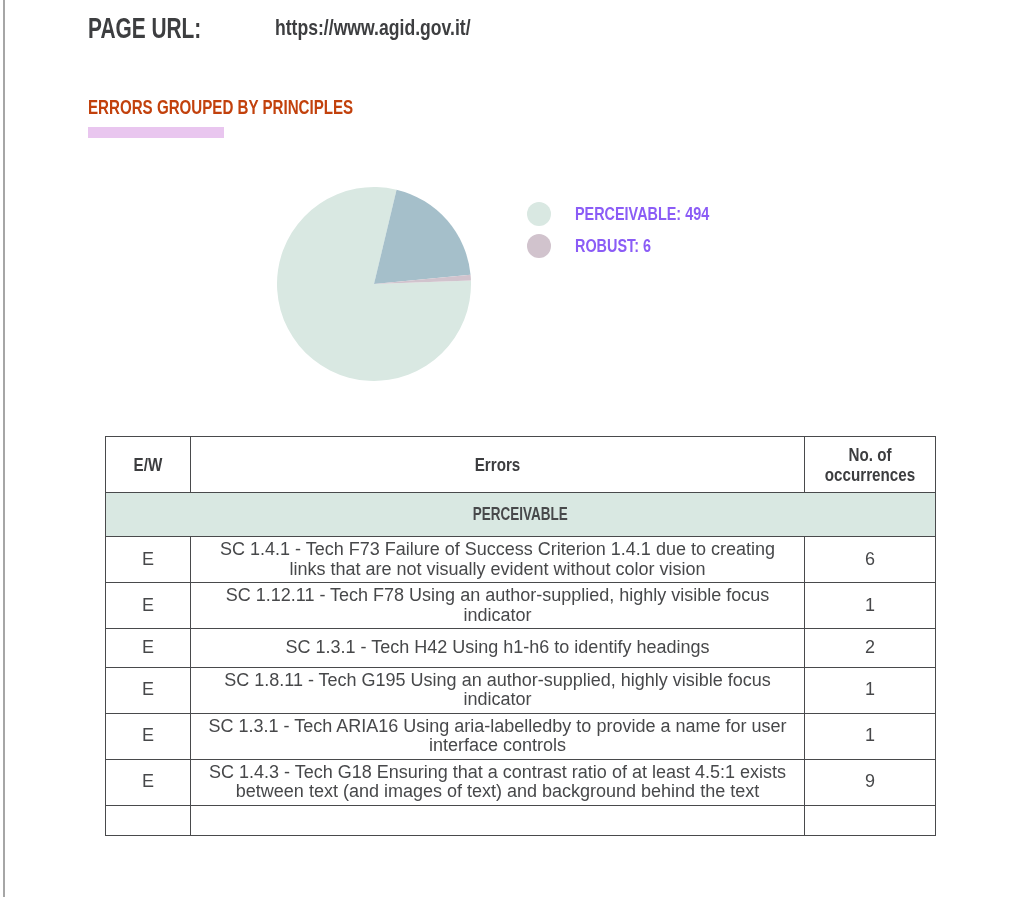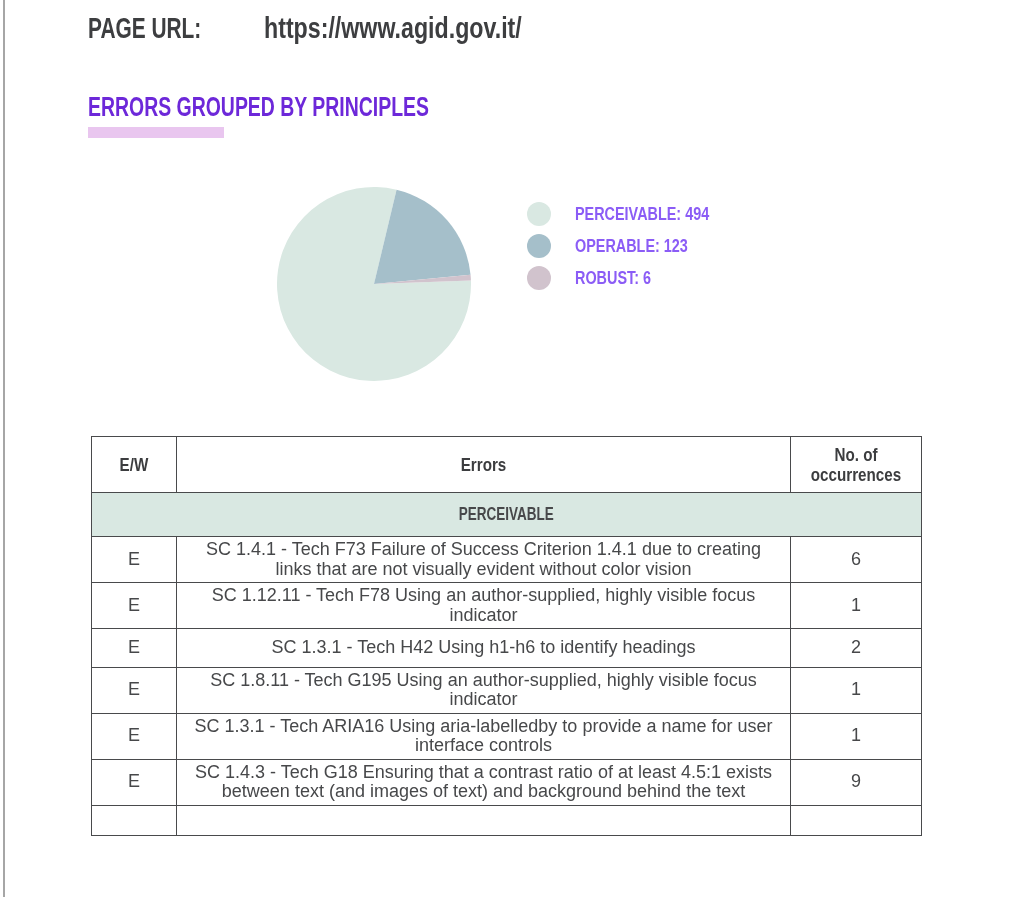--- a/index.html
+++ b/index.html
@@ -19,43 +19,43 @@
 
   
   .cond   { display: inline-block; transform: scaleX(0.72); transform-origin: 0 50%; white-space: nowrap; }
   .cond-c { display: inline-block; transform: scaleX(0.80); transform-origin: 50% 50%; }
 
   .url-label {
     position: absolute; left: 88px; top: 12px;
     font-size: 29px; font-weight: bold; color: #3d3e40; line-height: 32px;
   }
   .url-value {
-    position: absolute; left: 264px; top: 12px;
-    font-size: 29px; font-weight: bold; color: #3d3e40; line-height: 32px;
+    position: absolute; left: 275px; top: 12px;
+    font-size: 22px; font-weight: bold; color: #3d3e40; line-height: 32px;
   }
   .section-title {
     position: absolute; left: 88px; top: 91px;
-    font-size: 27px; font-weight: bold; color: #6d28d9; line-height: 32px;
+    font-size: 21px; font-weight: bold; color: #c2410c; line-height: 32px;
   }
   .title-underline {
     position: absolute; left: 88px; top: 127px;
     width: 136px; height: 11px;
   }
 
   
   .pie-svg { position: absolute; left: 277px; top: 186px; }
   .legend { position: absolute; left: 527px; top: 202px; }
   .legend-row { display: flex; align-items: center; height: 24px; margin-bottom: 8px; }
   .legend-dot { width: 24px; height: 24px; border-radius: 50%; margin-right: 24px; flex: none; }
   .legend-label { font-size: 18px; font-weight: bold; color: #8b5cf6; }
   .legend-label .cond { transform: scaleX(0.80); }
 
   
   table.errors-table {
-    position: absolute; left: 91px; top: 436px;
+    position: absolute; left: 105px; top: 436px;
     width: 830px; border-collapse: collapse; table-layout: fixed;
     background: #fff;
   }
   .errors-table th, .errors-table td {
     border: 1.5px solid #494a4c;
     text-align: center; vertical-align: middle;
   }
   .errors-table thead th {
     height: 56px; font-size: 19px; font-weight: bold; color: #3c3d3f;
     line-height: 20px; padding: 2px 4px;
@@ -93,24 +93,20 @@
   <svg class="pie-svg" id="pie-svg" width="196" height="196" viewBox="0 0 196 196">
       <path d="M 97,98 L 193.9409102208523,94.6147488198574 A 97 97 0 1 1 119.5741714260176,3.6633327680653593 Z" fill="#d9e8e2"></path>
       <path d="M 97,98 L 119.5741714260176,3.6633327680653593 A 97 97 0 0 1 193.55875466094636,88.75841472867506 Z" fill="#a5bfca"></path>
       <path d="M 97,98 L 193.55875466094636,88.75841472867506 A 97 97 0 0 1 193.9409102208523,94.6147488198575 Z" fill="#d1c3cd"></path>
     </svg>
 
   <div class="legend" id="legend">
       <div class="legend-row">
         <span class="legend-dot" style="background: rgb(217, 232, 226);"></span>
         <span class="legend-label"><span class="cond">PERCEIVABLE: 494</span></span>
-      </div>
-      <div class="legend-row">
-        <span class="legend-dot" style="background: rgb(165, 191, 202);"></span>
-        <span class="legend-label"><span class="cond">OPERABLE: 123</span></span>
       </div>
       <div class="legend-row">
         <span class="legend-dot" style="background: rgb(209, 195, 205);"></span>
         <span class="legend-label"><span class="cond">ROBUST: 6</span></span>
       </div>
     </div>
 
   <table class="errors-table">
     <colgroup>
       <col style="width:85px">

